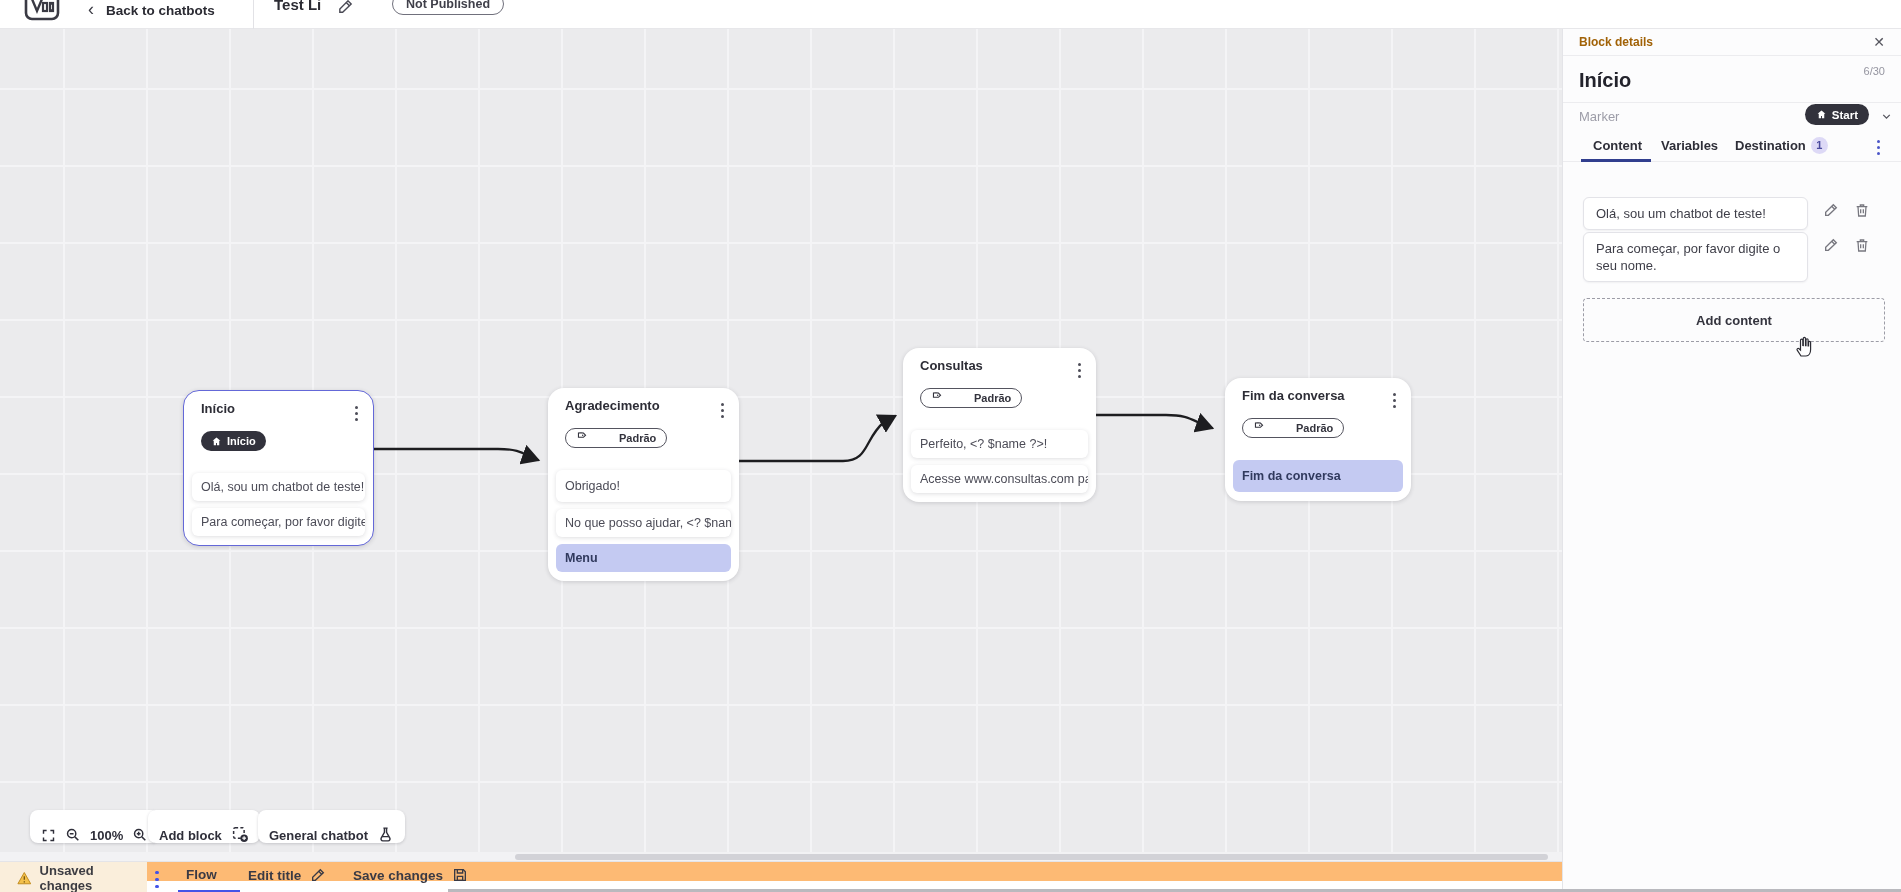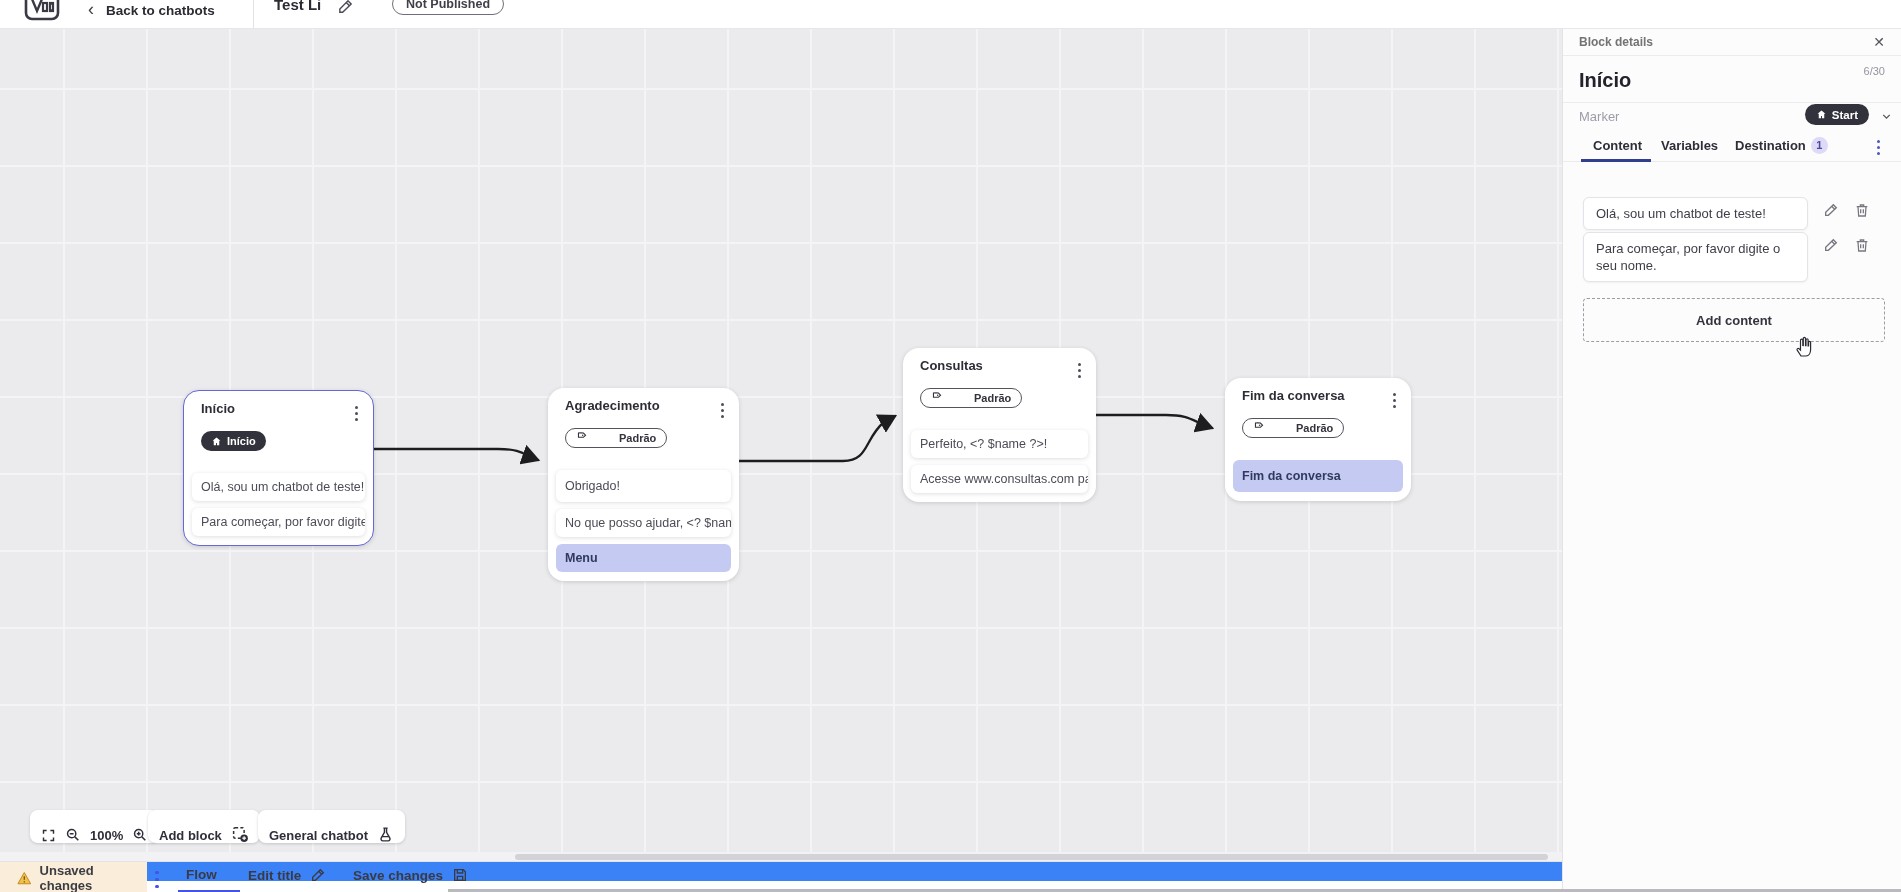--- a/index.html
+++ b/index.html
@@ -58,21 +58,21 @@
 
   .hscroll-track { position:absolute; left:0; bottom:0; width:1562px; height:9px; background:#f2f2f4; }
   .hscroll-thumb { position:absolute; left:515px; top:1.5px; width:1033px; height:6px;
     background:#d2d2d7; border-radius:3px; }
 
   
   .panel { position:absolute; left:1562px; top:29px; width:339px; height:863px;
     background:#fcfcfd; border-left:1px solid #e4e4e8; z-index:20; }
   .panel-header { position:relative; height:27px; border-bottom:1px solid #ececef;
     display:flex; align-items:center; padding:0 16px; }
-  .panel-header-label { font-size:12px; font-weight:600; color:#737373; }
+  .panel-header-label { font-size:12px; font-weight:600; color:#a16207; }
   .panel-close { position:absolute; right:16px; top:5px; font-size:14px; color:#55555e; cursor:pointer; }
   .block-name { position:absolute; left:16px; top:40px; font-size:20px; font-weight:700; color:#23232c; }
   .char-counter { position:absolute; right:16px; top:36px; font-size:11px; color:#9595a0; }
   .panel-div1 { position:absolute; left:0; top:73px; width:339px; height:1px; background:#ececef; }
   .marker-label { position:absolute; left:16px; top:80px; font-size:13px; color:#9d9da8; }
   .marker-pill { position:absolute; right:32px; top:75px; height:21px; background:#32323c; color:#fff;
     border-radius:12px; display:flex; align-items:center; gap:5px; padding:0 11px;
     font-size:11.5px; font-weight:700; cursor:pointer; }
   .marker-chevron { position:absolute; right:8px; top:80px; cursor:pointer; }
   .panel-tabs { position:absolute; left:0; top:106px; width:339px; height:27px;text-decoration:underline; }
@@ -93,21 +93,21 @@
   .row-icon.pencil { margin-left:15px; }
   .row-icon.trash { margin-left:15px; }
   .add-content { position:absolute; left:20px; top:269px; width:302px; height:44px;
     border:1.4px dashed #9c9ca6; border-radius:4px; display:flex; align-items:center;
     justify-content:center; font-size:13px; font-weight:700; color:#34343e; cursor:pointer;
     background:transparent; }
 
   .cursor { position:absolute; left:1793px; top:334px; z-index:40; pointer-events:none; }
 
   
-  .bottombar { position:absolute; left:0; top:861px; width:1562px; height:20px; background:#3b82f6;
+  .bottombar { position:absolute; left:0; top:861px; width:1562px; height:20px; background:#fdba74;
     border-top:1px solid #e4e4e8; z-index:25; }
   .unsaved { position:absolute; left:0; top:0; width:147px; height:31px; background:#faeedb;
     display:flex; align-items:center; gap:8px; padding-left:17px;
     font-size:13px; font-weight:700; color:#3c3c42; }
   .bb-kebab { position:absolute; left:155px; top:5px; line-height:4px; cursor:pointer; }
   .bb-kebab b { display:block; width:3.5px; height:3.5px; border-radius:50%; background:#4253e8; margin:3.5px auto; }
   .bb-item { position:absolute; top:5px; font-size:13.5px; font-weight:700; color:#3a3a44;
     display:flex; align-items:center; gap:9px; cursor:pointer; }
   .flow-underline { position:absolute; left:178px; top:27.5px; width:62px; height:3.5px; background:#4253e8; }
 

